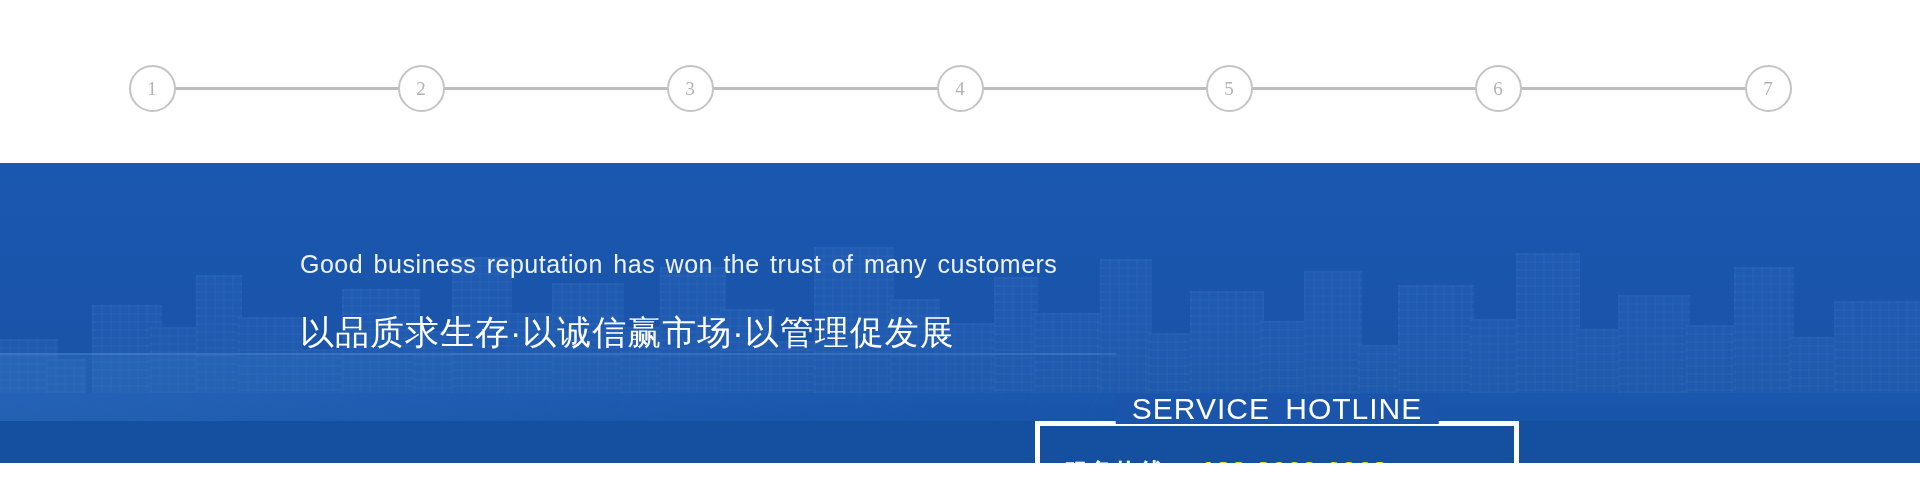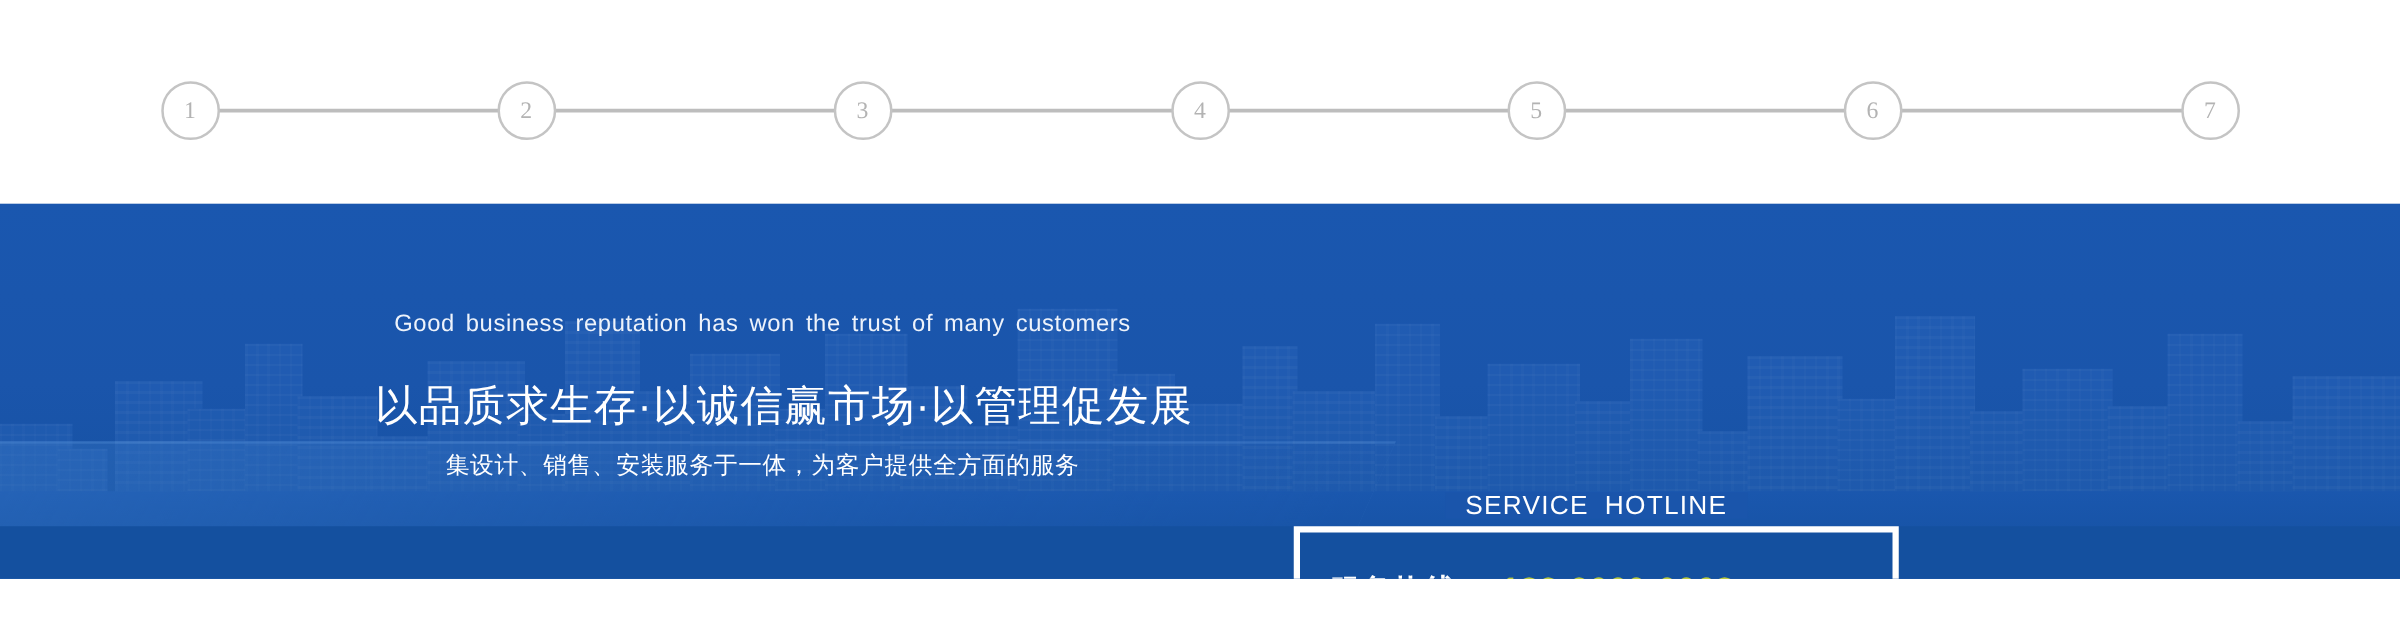--- a/index.html
+++ b/index.html
@@ -79,21 +79,21 @@
 
   
   .slogan {
     position:absolute;
     left:300px; top:86px;
     width:620px;
     text-align:center;
     color:#ffffff;
   }
   .slogan-en {
-    font-size:19px;
+    font-size:25px;
     letter-spacing:.5px;
     word-spacing:3px;
     color:#eef3fb;
     line-height:1.2;
     white-space:nowrap;
   }
   .slogan-cn {
     margin-top:33px;
     font-size:34px;
     letter-spacing:1px;
@@ -120,21 +120,21 @@
     position:absolute; inset:0;
     border:5px solid #ffffff;
   }
   .hotline-title {
     position:absolute;
     left:50%; top:-27px;
     transform:translateX(-50%);
     padding:0 16px;
     background:#1a55ab;
     color:#ffffff;
-    font-size:21px;
+    font-size:30px;
     letter-spacing:1px;
     word-spacing:6px;
     line-height:1;
     white-space:nowrap;
   }
   .hotline-rows {
     position:absolute;
     left:0; right:0; top:34px;
     padding-left:28px;
   }
@@ -231,21 +231,20 @@
       <div class="bldg" style="left:1834px;width:86px;  height:116px;"></div>
     </div>
 
     <div class="ground"></div>
     <div class="road"></div>
     <div class="banner-bottom-strip"></div>
 
     <div class="slogan">
       <div class="slogan-en">Good business  reputation has  won  the  trust  of  many  customers</div>
       <div class="slogan-cn">以品质求生存·以诚信赢市场·以管理促发展</div>
-      <div class="slogan-sub">集设计、销售、安装服务于一体，为客户提供全方面的服务</div>
     </div>
 
     <div class="hotline">
       <div class="hotline-frame"></div>
       <div class="hotline-title">SERVICE  HOTLINE</div>
       <div class="hotline-rows">
         <div class="hotline-row">
           <span class="hotline-label">服务热线：</span>
           <span class="hotline-number">183-2660-0068</span>
         </div>

